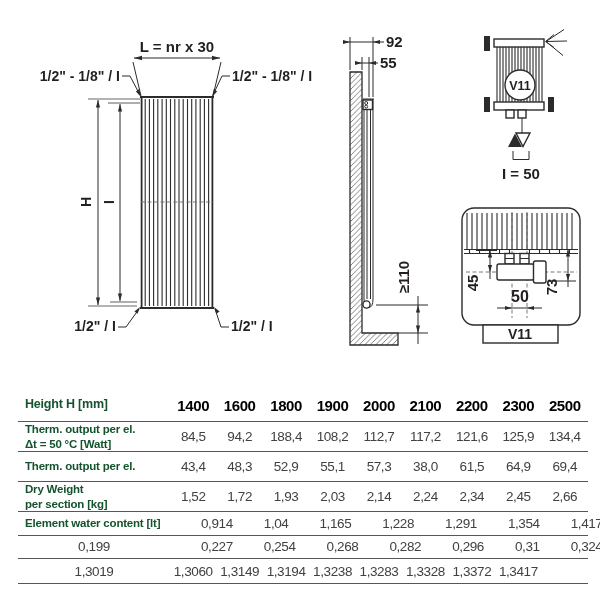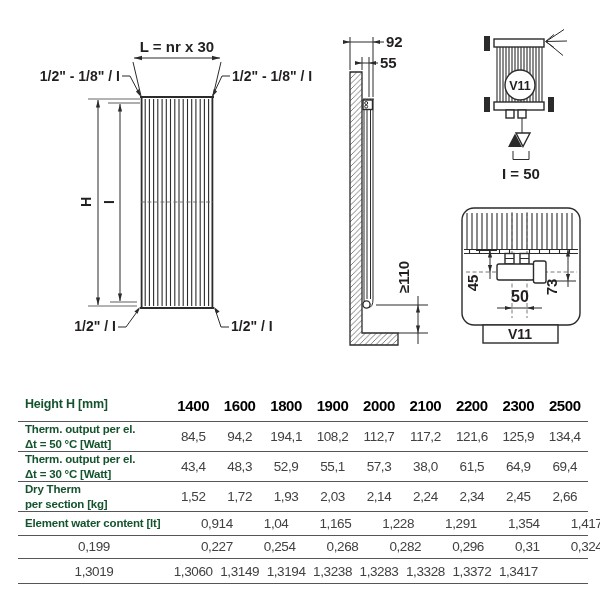--- a/index.html
+++ b/index.html
@@ -290,46 +290,45 @@
       <div class="t-val">2300</div>
       <div class="t-val">2500</div>
     </div>
     <div class="t-row two-line">
       <div class="t-label">
         <span class="line">Therm. output per el.</span>
         <span class="line">Δt = 50 °C [Watt]</span>
       </div>
       <div class="t-val">84,5</div>
       <div class="t-val">94,2</div>
-      <div class="t-val">194,1</div>
+      <div class="t-val">188,4</div>
       <div class="t-val">108,2</div>
       <div class="t-val">112,7</div>
       <div class="t-val">117,2</div>
       <div class="t-val">121,6</div>
       <div class="t-val">125,9</div>
       <div class="t-val">134,4</div>
     </div>
     <div class="t-row two-line">
       <div class="t-label">
         <span class="line">Therm. output per el.</span>
-        <span class="line">Δt = 30 °C [Watt]</span>
       </div>
       <div class="t-val">43,4</div>
       <div class="t-val">48,3</div>
       <div class="t-val">52,9</div>
       <div class="t-val">55,1</div>
       <div class="t-val">57,3</div>
       <div class="t-val">38,0</div>
       <div class="t-val">61,5</div>
       <div class="t-val">64,9</div>
       <div class="t-val">69,4</div>
     </div>
     <div class="t-row two-line">
       <div class="t-label">
-        <span class="line">Dry Therm</span>
+        <span class="line">Dry Weight</span>
         <span class="line">per section [kg]</span>
       </div>
       <div class="t-val">1,52</div>
       <div class="t-val">1,72</div>
       <div class="t-val">1,93</div>
       <div class="t-val">2,03</div>
       <div class="t-val">2,14</div>
       <div class="t-val">2,24</div>
       <div class="t-val">2,34</div>
       <div class="t-val">2,45</div>

